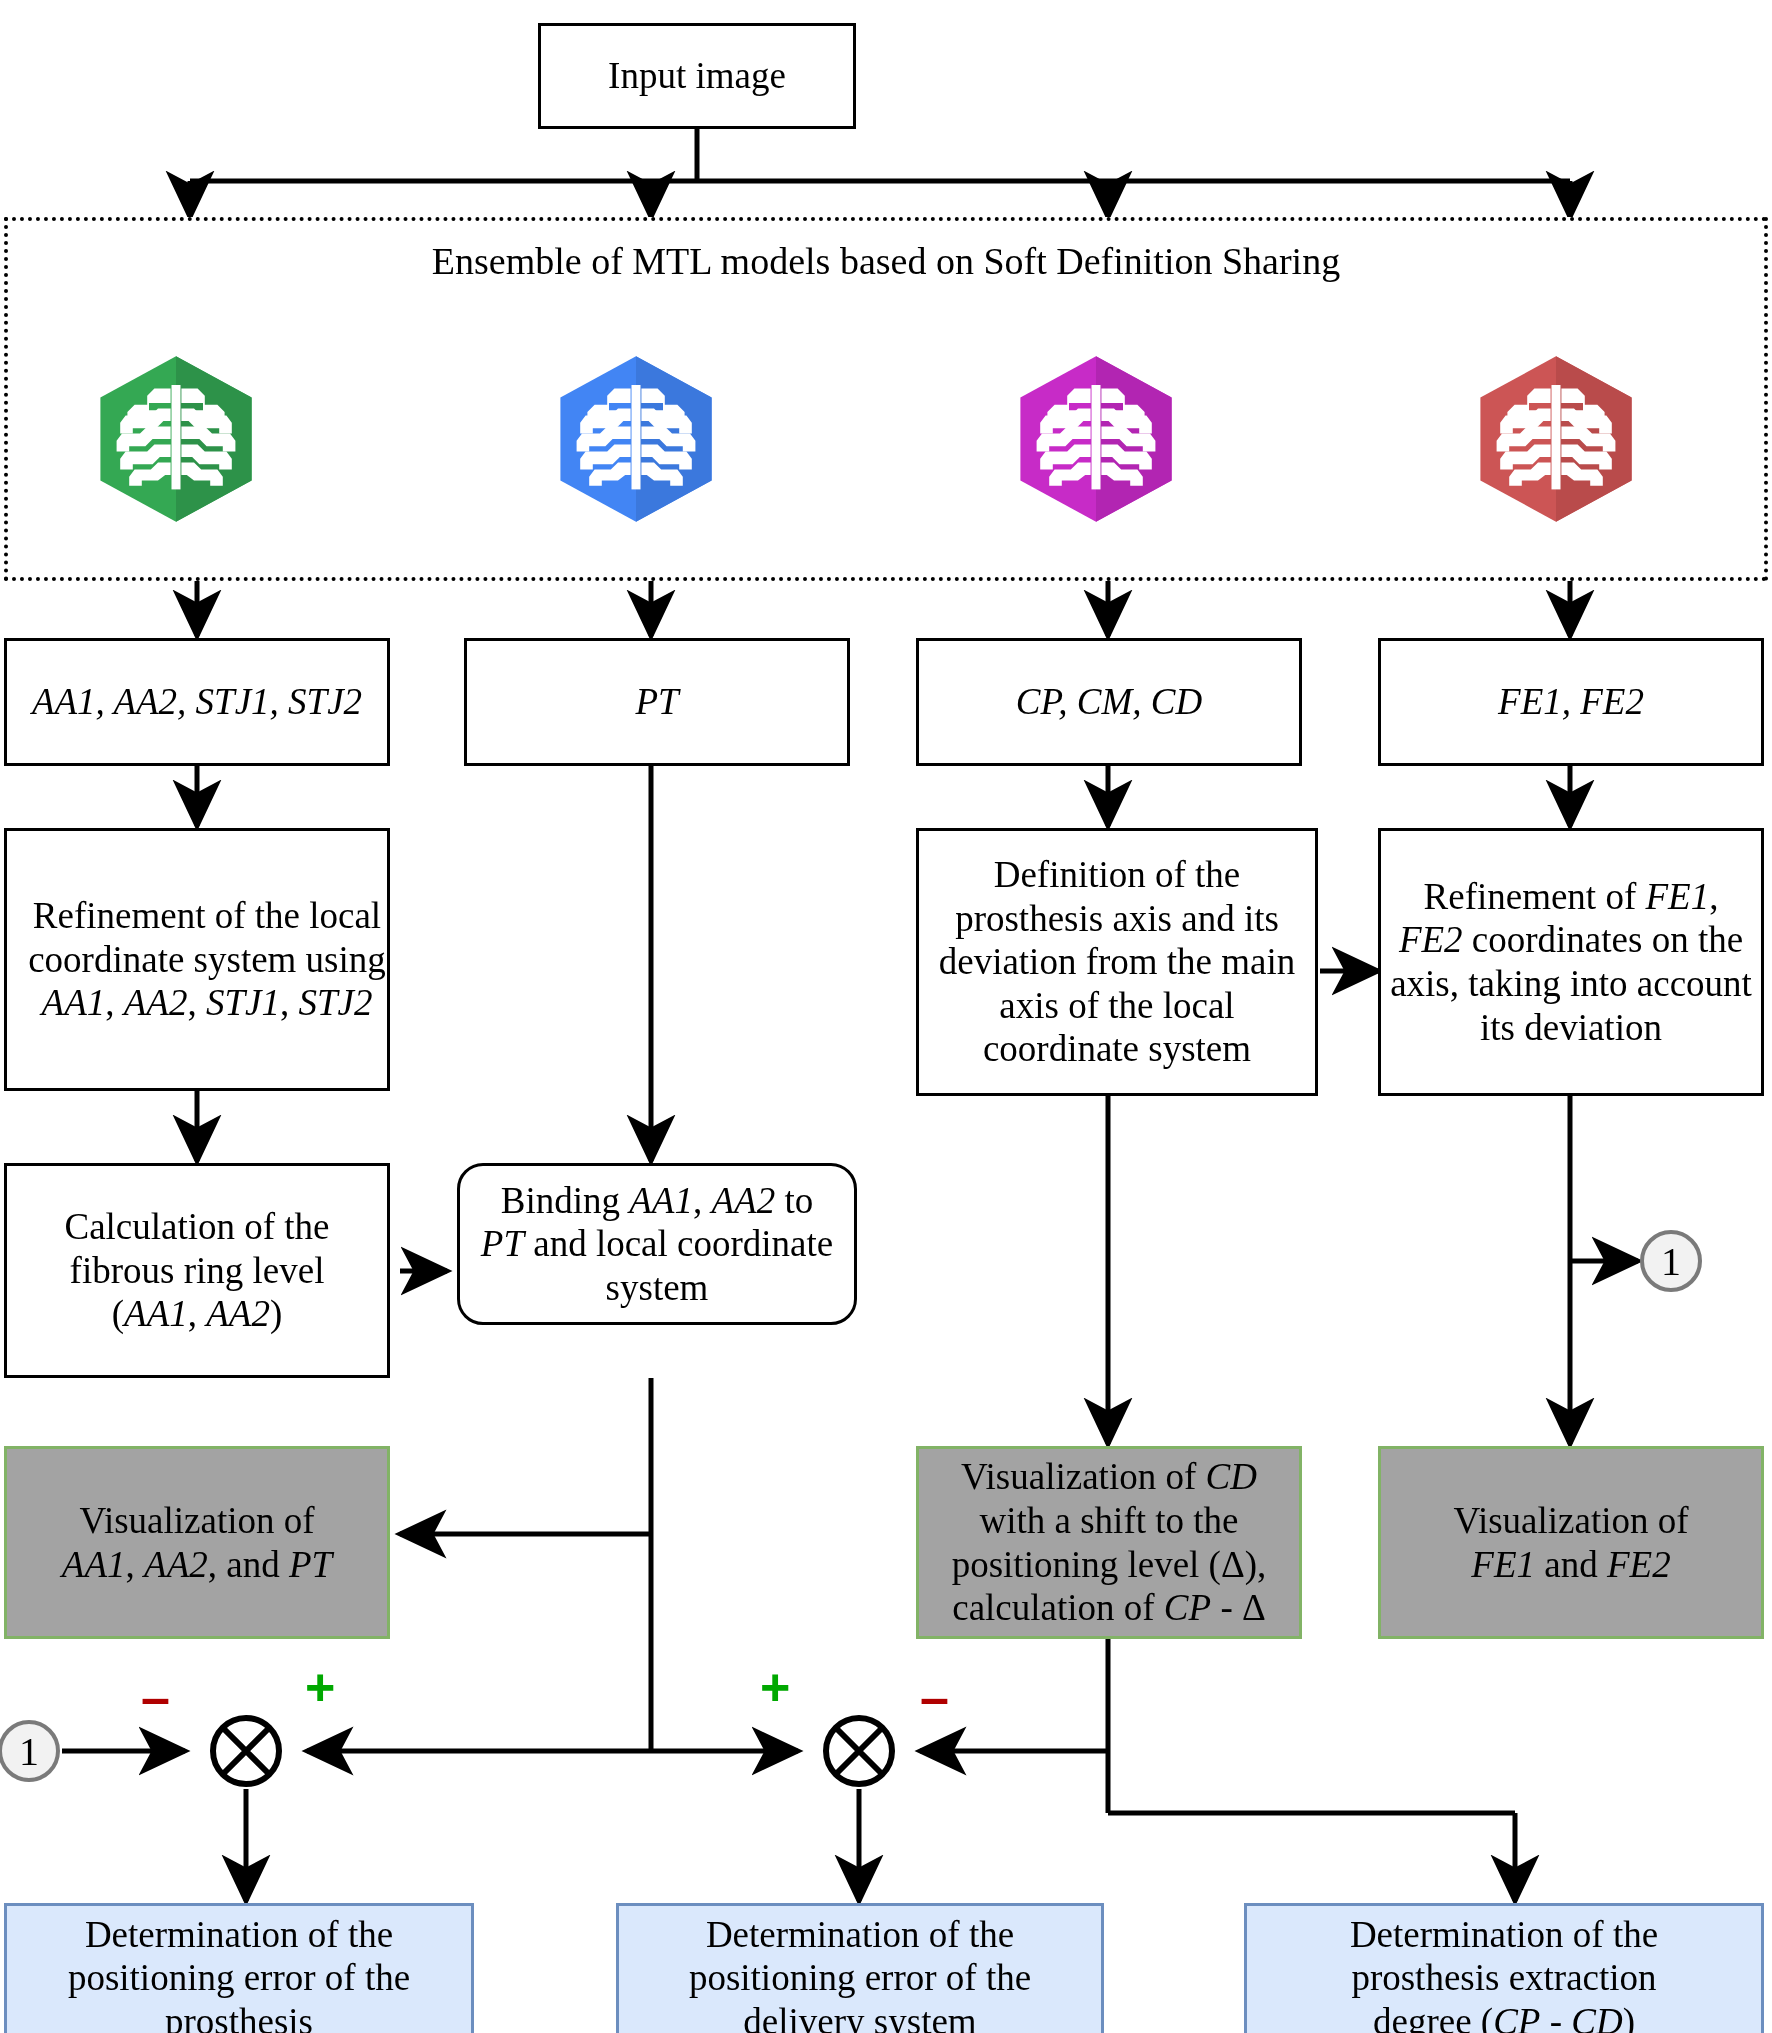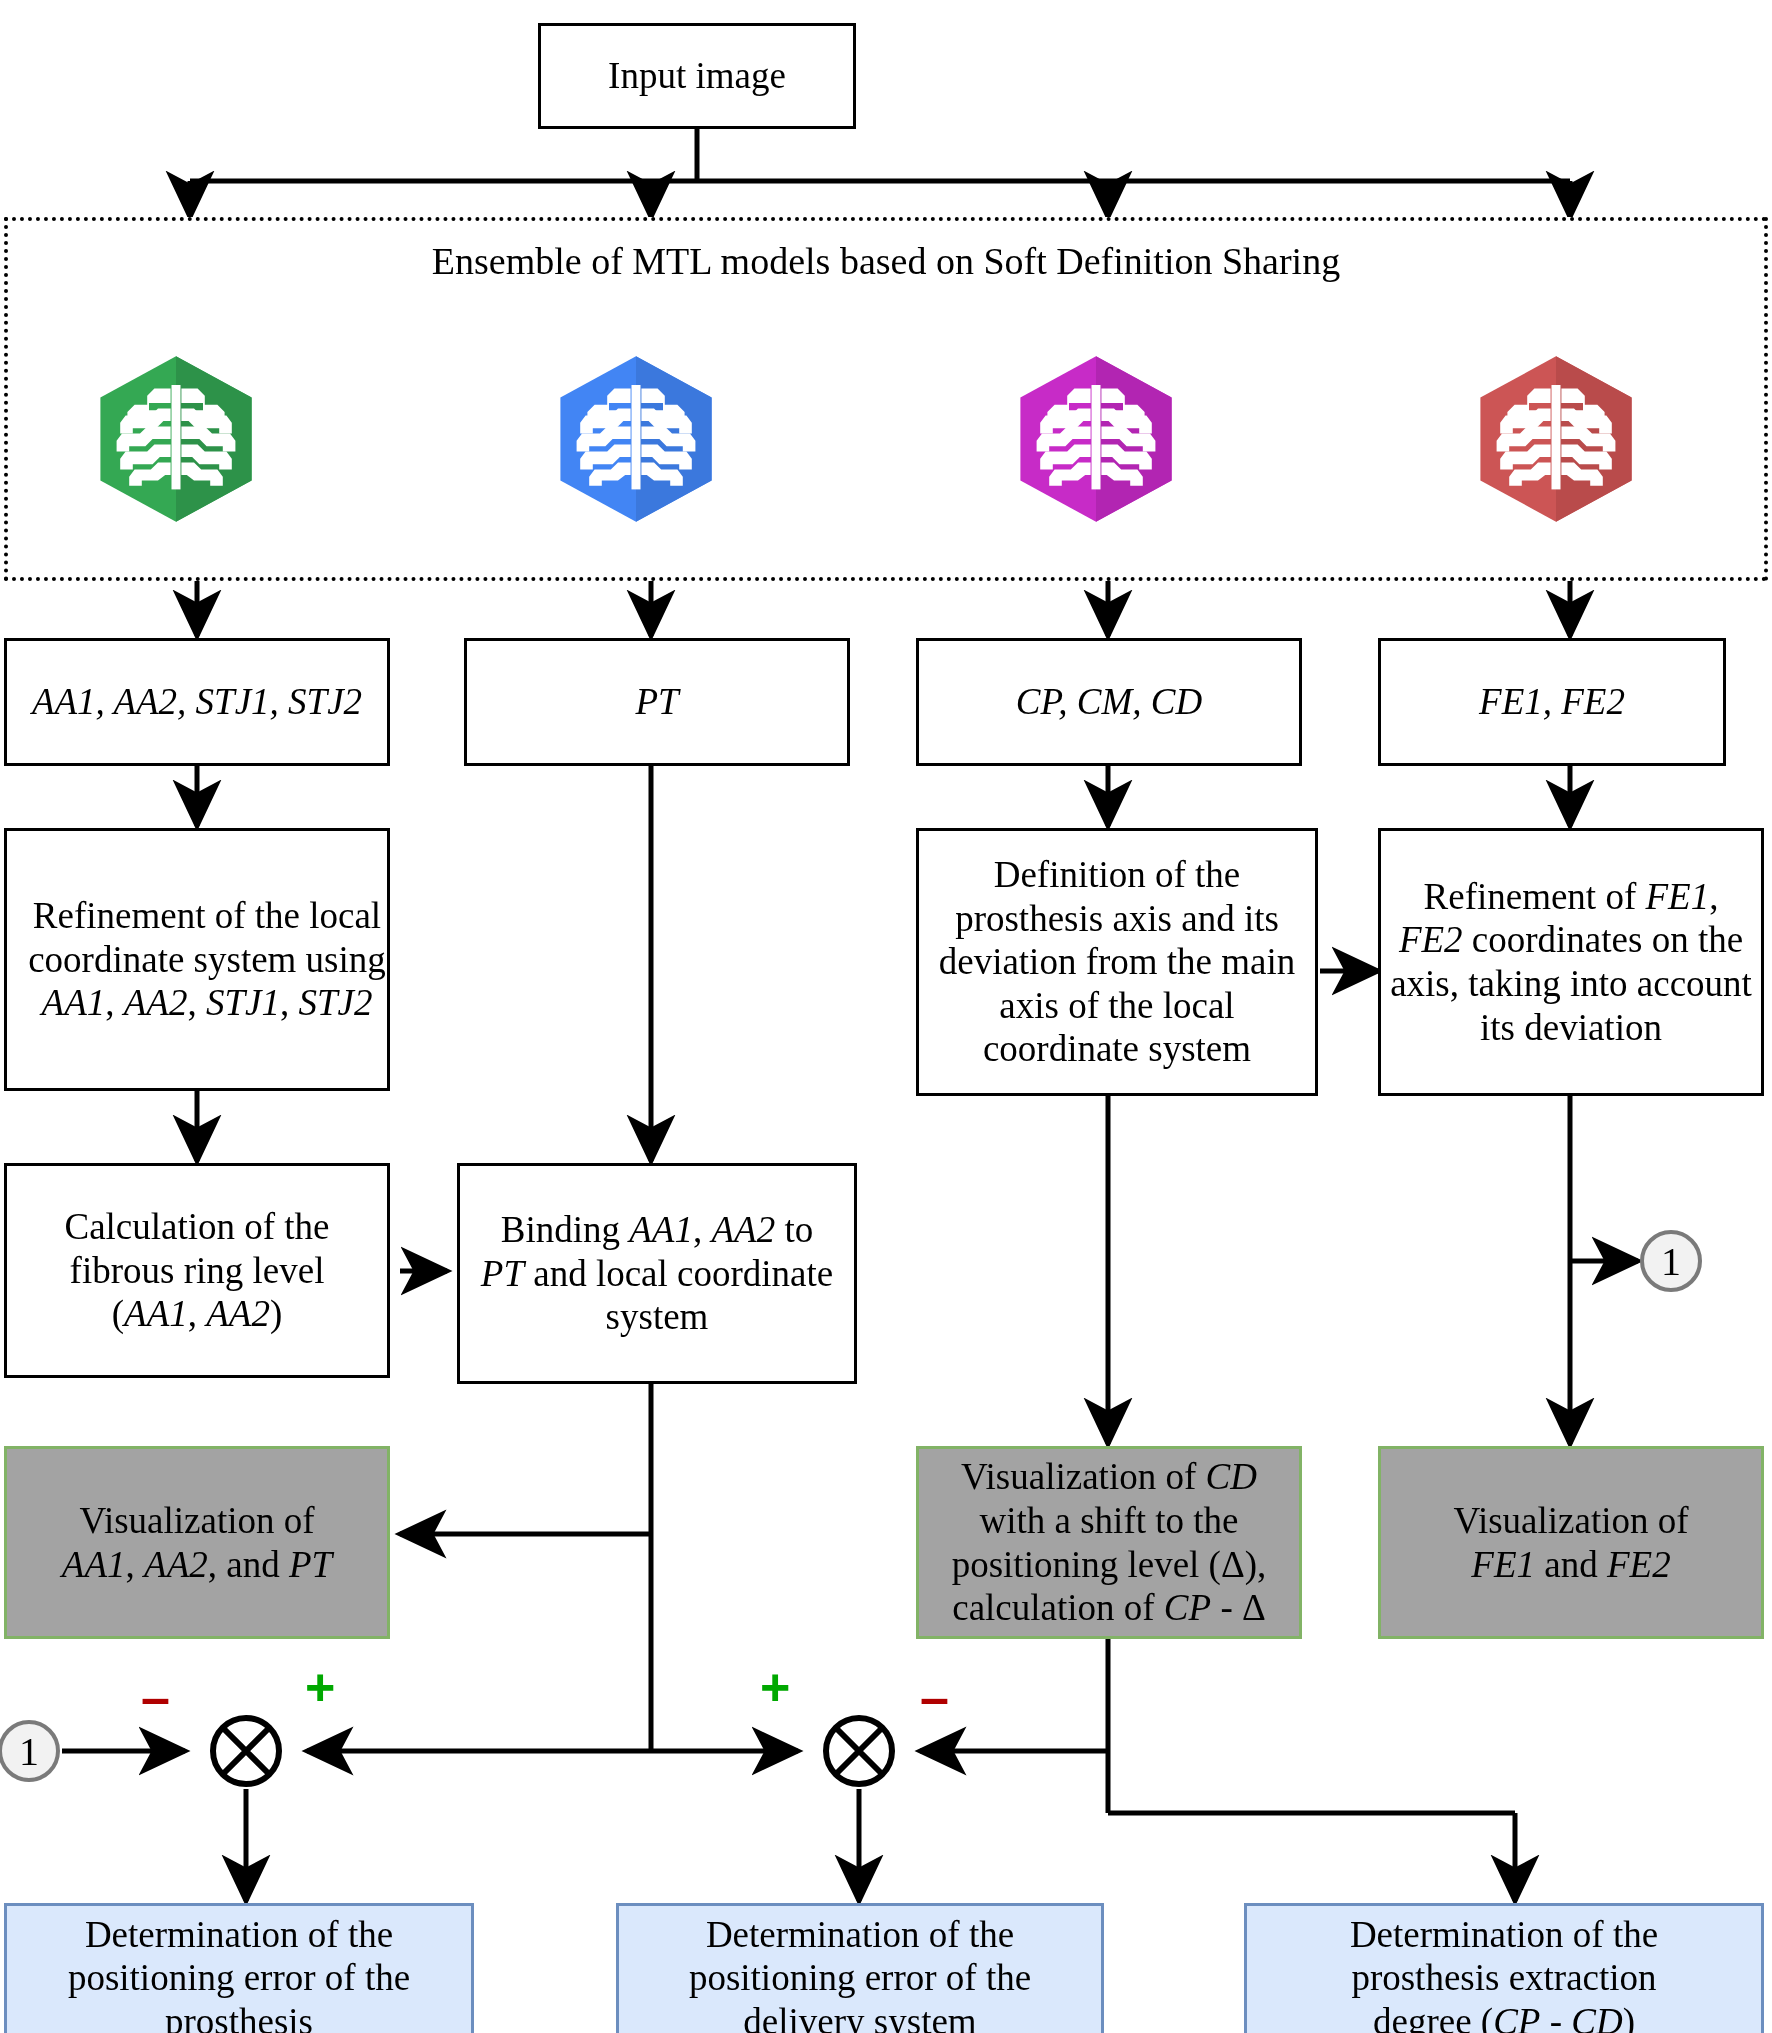--- a/index.html
+++ b/index.html
@@ -247,21 +247,21 @@
 
   <div class="node box-plain ital" style="left:4px;top:617px;width:386px;height:128px;">
     <span>AA1, AA2, STJ1, STJ2</span>
   </div>
   <div class="node box-plain ital" style="left:464px;top:617px;width:386px;height:128px;">
     <span>PT</span>
   </div>
   <div class="node box-plain ital" style="left:916px;top:617px;width:386px;height:128px;">
     <span>CP, CM, CD</span>
   </div>
-  <div class="node box-plain ital" style="left:1378px;top:617px;width:348px;height:128px;">
+  <div class="node box-plain ital" style="left:1378px;top:617px;width:386px;height:128px;">
     <span>FE1, FE2</span>
   </div>
 
   <div class="node box-plain" style="left:4px;top:807px;width:386px;height:263px;padding-left:20px;">
     <span>Refinement of the local
 coordinate system using
 <em>AA1</em>, <em>AA2</em>, <em>STJ1</em>, <em>STJ2</em></span>
   </div>
   <div class="node box-plain" style="left:916px;top:807px;width:402px;height:268px;">
     <span>Definition of the
@@ -275,21 +275,21 @@
 <em>FE2</em> coordinates on the
 axis, taking into account
 its deviation</span>
   </div>
 
   <div class="node box-plain" style="left:4px;top:1142px;width:386px;height:215px;">
     <span>Calculation of the
 fibrous ring level
 (<em>AA1</em>, <em>AA2</em>)</span>
   </div>
-  <div class="node box-plain" style="left:457px;top:1142px;width:400px;height:221px;">
+  <div class="node box-plain" style="left:457px;top:1142px;width:400px;height:162px;border-radius:26px;">
     <span>Binding <em>AA1</em>, <em>AA2</em> to
 <em>PT</em> and local coordinate
 system</span>
   </div>
 
   <div class="conn-circle" style="left:1640px;top:1209px;">
     <span>1</span>
   </div>
 
   <div class="node box-green" style="left:4px;top:1425px;width:386px;height:193px;">

